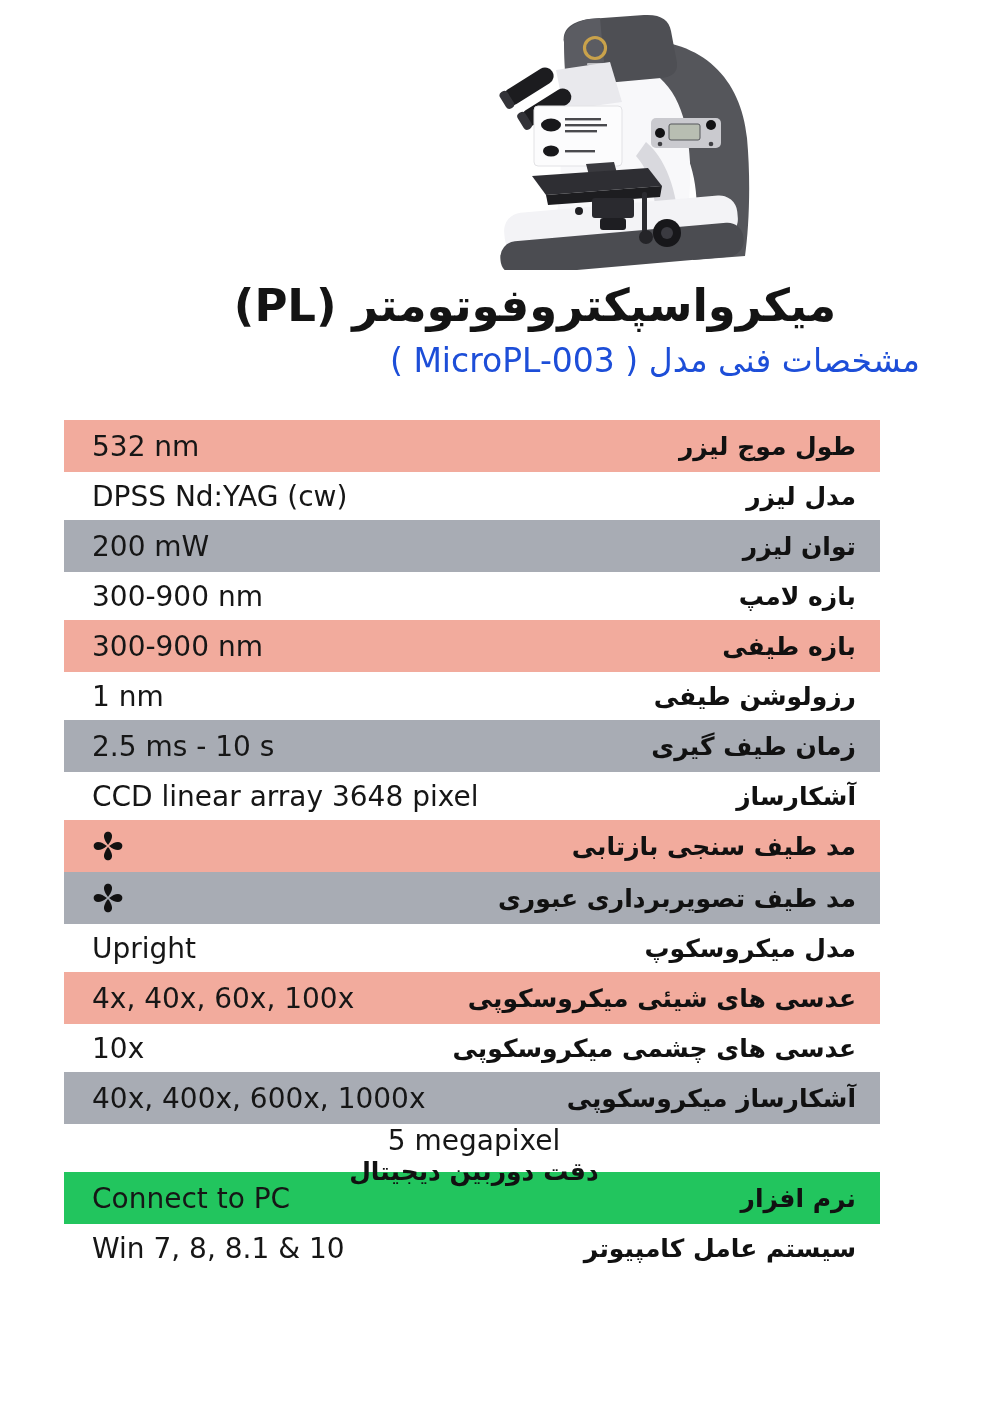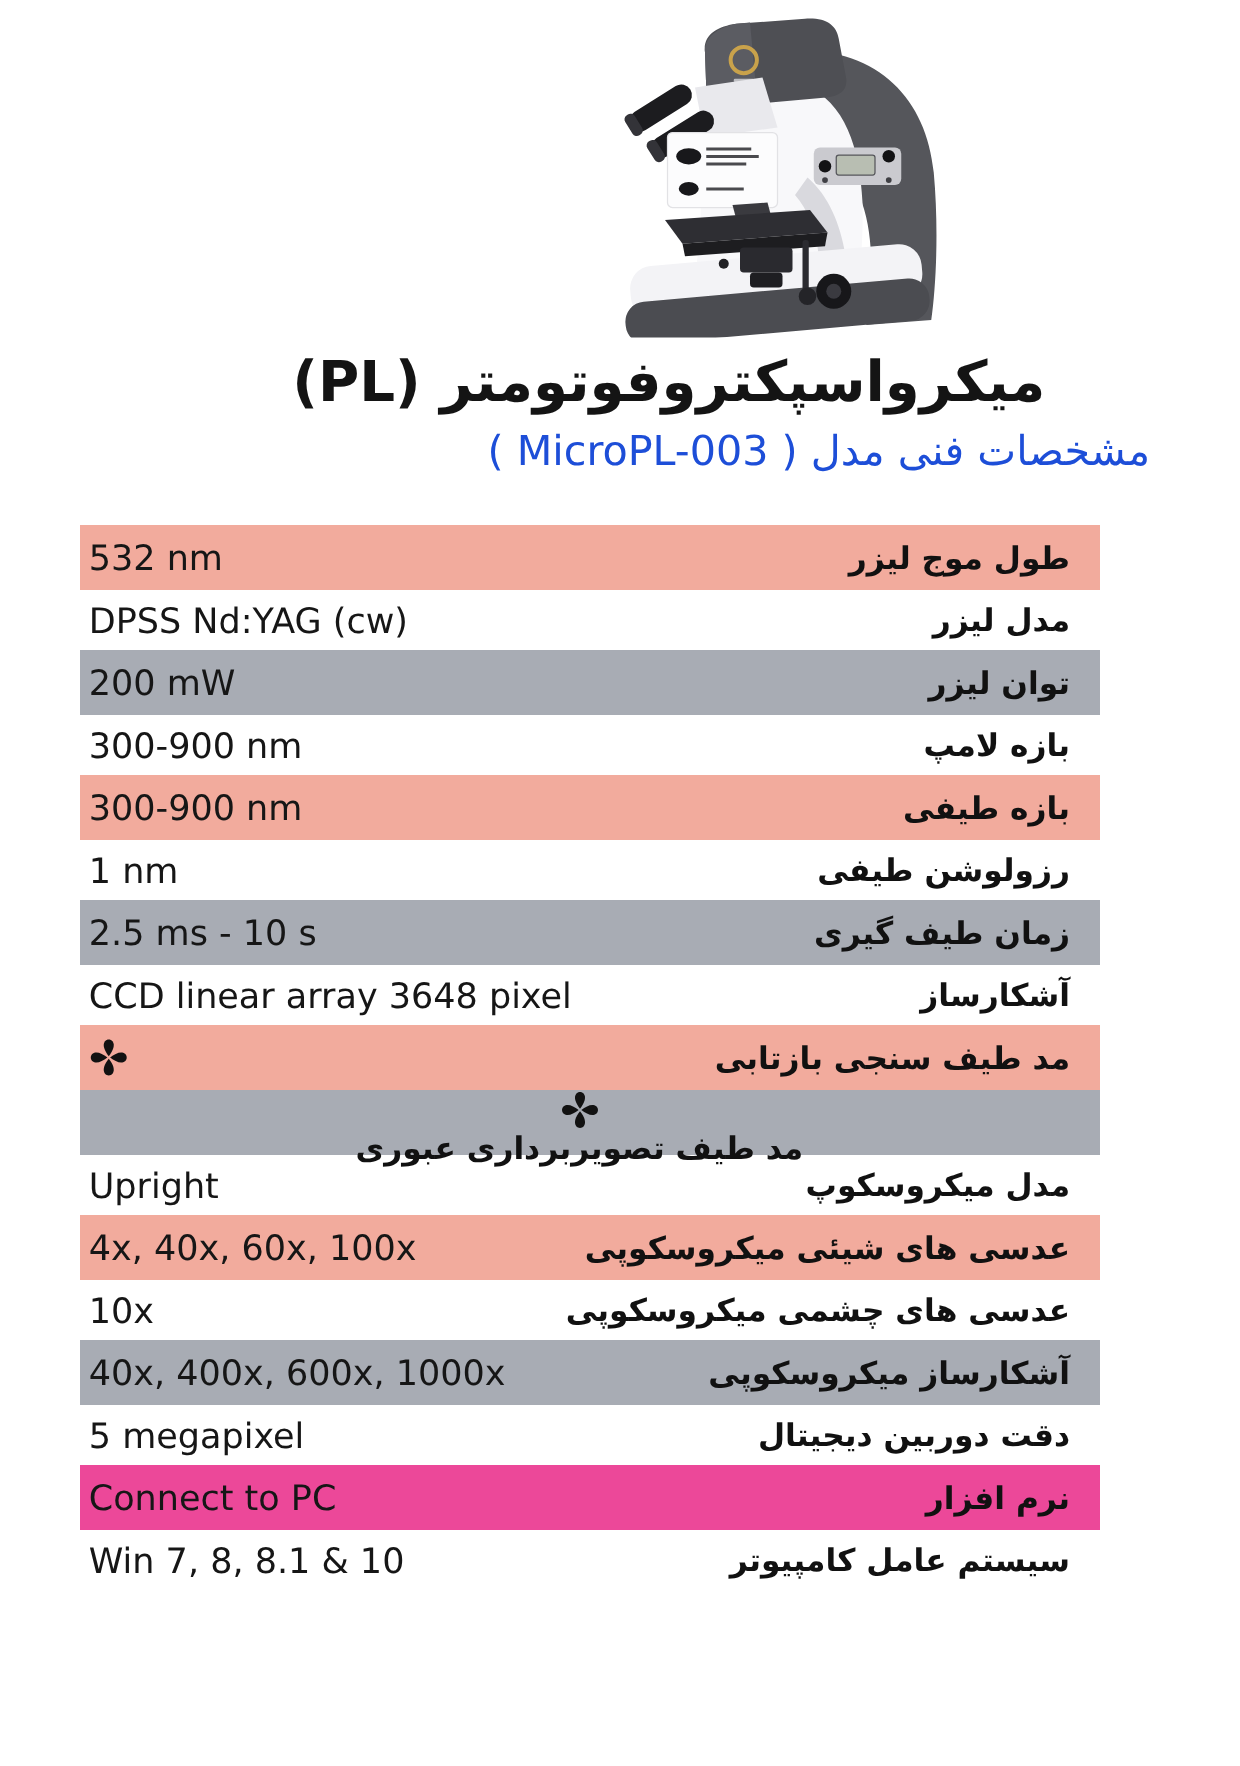--- a/index.html
+++ b/index.html
@@ -14,21 +14,21 @@
     direction:rtl;line-height:1.15;
   }
   .page-subtitle{
     position:absolute;top:342px;left:80px;width:840px;margin:0;
     font-size:33px;font-weight:normal;color:#1d4ed8;text-align:right;
     direction:rtl;line-height:1.15;
   }
   .spec-table{position:absolute;top:420px;left:64px;width:816px;}
   .spec-row{
     display:flex;align-items:center;justify-content:space-between;
-    width:100%;box-sizing:border-box;padding:0 24px 0 7px;
+    width:100%;box-sizing:border-box;padding:0 24px 0 28px;
   }
   .spec-row.band-plain{height:48px;background:transparent;}
   .spec-row.band-accent,.spec-row.band-gray{height:52px;}
   .spec-value{
     font-size:28px;color:#161616;direction:ltr;white-space:nowrap;
     display:flex;align-items:center;
   }
   .spec-label{
     font-size:25px;font-weight:bold;color:#111111;direction:rtl;
     white-space:nowrap;text-align:right;
@@ -135,21 +135,21 @@
       <div class="spec-value">
         <svg class="petal-icon" viewBox="-15 -15 30 30" width="32" height="32">
           <path transform="rotate(0)" fill="#121212" d="M0 -1 C -3.2 -5 -5 -9.5 -2.8 -12.2 C -1.4 -13.9 1.4 -13.9 2.8 -12.2 C 5 -9.5 3.2 -5 0 -1 Z"></path>
           <path transform="rotate(90)" fill="#121212" d="M0 -1 C -3.2 -5 -5 -9.5 -2.8 -12.2 C -1.4 -13.9 1.4 -13.9 2.8 -12.2 C 5 -9.5 3.2 -5 0 -1 Z"></path>
           <path transform="rotate(180)" fill="#121212" d="M0 -1 C -3.2 -5 -5 -9.5 -2.8 -12.2 C -1.4 -13.9 1.4 -13.9 2.8 -12.2 C 5 -9.5 3.2 -5 0 -1 Z"></path>
           <path transform="rotate(270)" fill="#121212" d="M0 -1 C -3.2 -5 -5 -9.5 -2.8 -12.2 C -1.4 -13.9 1.4 -13.9 2.8 -12.2 C 5 -9.5 3.2 -5 0 -1 Z"></path>
         </svg>
       </div>
       <div class="spec-label">مد  طیف سنجی بازتابی</div>
     </div>
-    <div class="spec-row band-gray" style="background: rgb(168, 172, 180); flex-direction: column;">
+    <div class="spec-row band-gray" style="background: rgb(168, 172, 180);">
       <div class="spec-value">
         <svg class="petal-icon" viewBox="-15 -15 30 30" width="32" height="32">
           <path transform="rotate(0)" fill="#121212" d="M0 -1 C -3.2 -5 -5 -9.5 -2.8 -12.2 C -1.4 -13.9 1.4 -13.9 2.8 -12.2 C 5 -9.5 3.2 -5 0 -1 Z"></path>
           <path transform="rotate(90)" fill="#121212" d="M0 -1 C -3.2 -5 -5 -9.5 -2.8 -12.2 C -1.4 -13.9 1.4 -13.9 2.8 -12.2 C 5 -9.5 3.2 -5 0 -1 Z"></path>
           <path transform="rotate(180)" fill="#121212" d="M0 -1 C -3.2 -5 -5 -9.5 -2.8 -12.2 C -1.4 -13.9 1.4 -13.9 2.8 -12.2 C 5 -9.5 3.2 -5 0 -1 Z"></path>
           <path transform="rotate(270)" fill="#121212" d="M0 -1 C -3.2 -5 -5 -9.5 -2.8 -12.2 C -1.4 -13.9 1.4 -13.9 2.8 -12.2 C 5 -9.5 3.2 -5 0 -1 Z"></path>
         </svg>
       </div>
       <div class="spec-label">مد  طیف تصویربرداری عبوری</div>
     </div>
@@ -162,25 +162,25 @@
       <div class="spec-label">عدسی های شیئی میکروسکوپی</div>
     </div>
     <div class="spec-row band-plain" style="background: transparent;">
       <div class="spec-value">10x</div>
       <div class="spec-label">عدسی های چشمی میکروسکوپی</div>
     </div>
     <div class="spec-row band-gray" style="background: rgb(168, 172, 180);">
       <div class="spec-value">40x, 400x, 600x, 1000x</div>
       <div class="spec-label">آشکارساز میکروسکوپی</div>
     </div>
-    <div class="spec-row band-plain" style="background: transparent;">
+    <div class="spec-row band-plain" style="background: transparent; flex-direction: column;">
       <div class="spec-value">5 megapixel</div>
       <div class="spec-label">دقت دوربین دیجیتال</div>
     </div>
-    <div class="spec-row band-accent" style="background: #ec4899;">
+    <div class="spec-row band-accent" style="background: #22c55e;">
       <div class="spec-value">Connect to PC</div>
       <div class="spec-label">نرم افزار</div>
     </div>
     <div class="spec-row band-plain" style="background: transparent; gap: 12px;">
       <div class="spec-value">Win 7, 8, 8.1 &amp; 10</div>
       <div class="spec-label">سیستم عامل کامپیوتر</div>
     </div>
   </div>
 
 </body></html>

